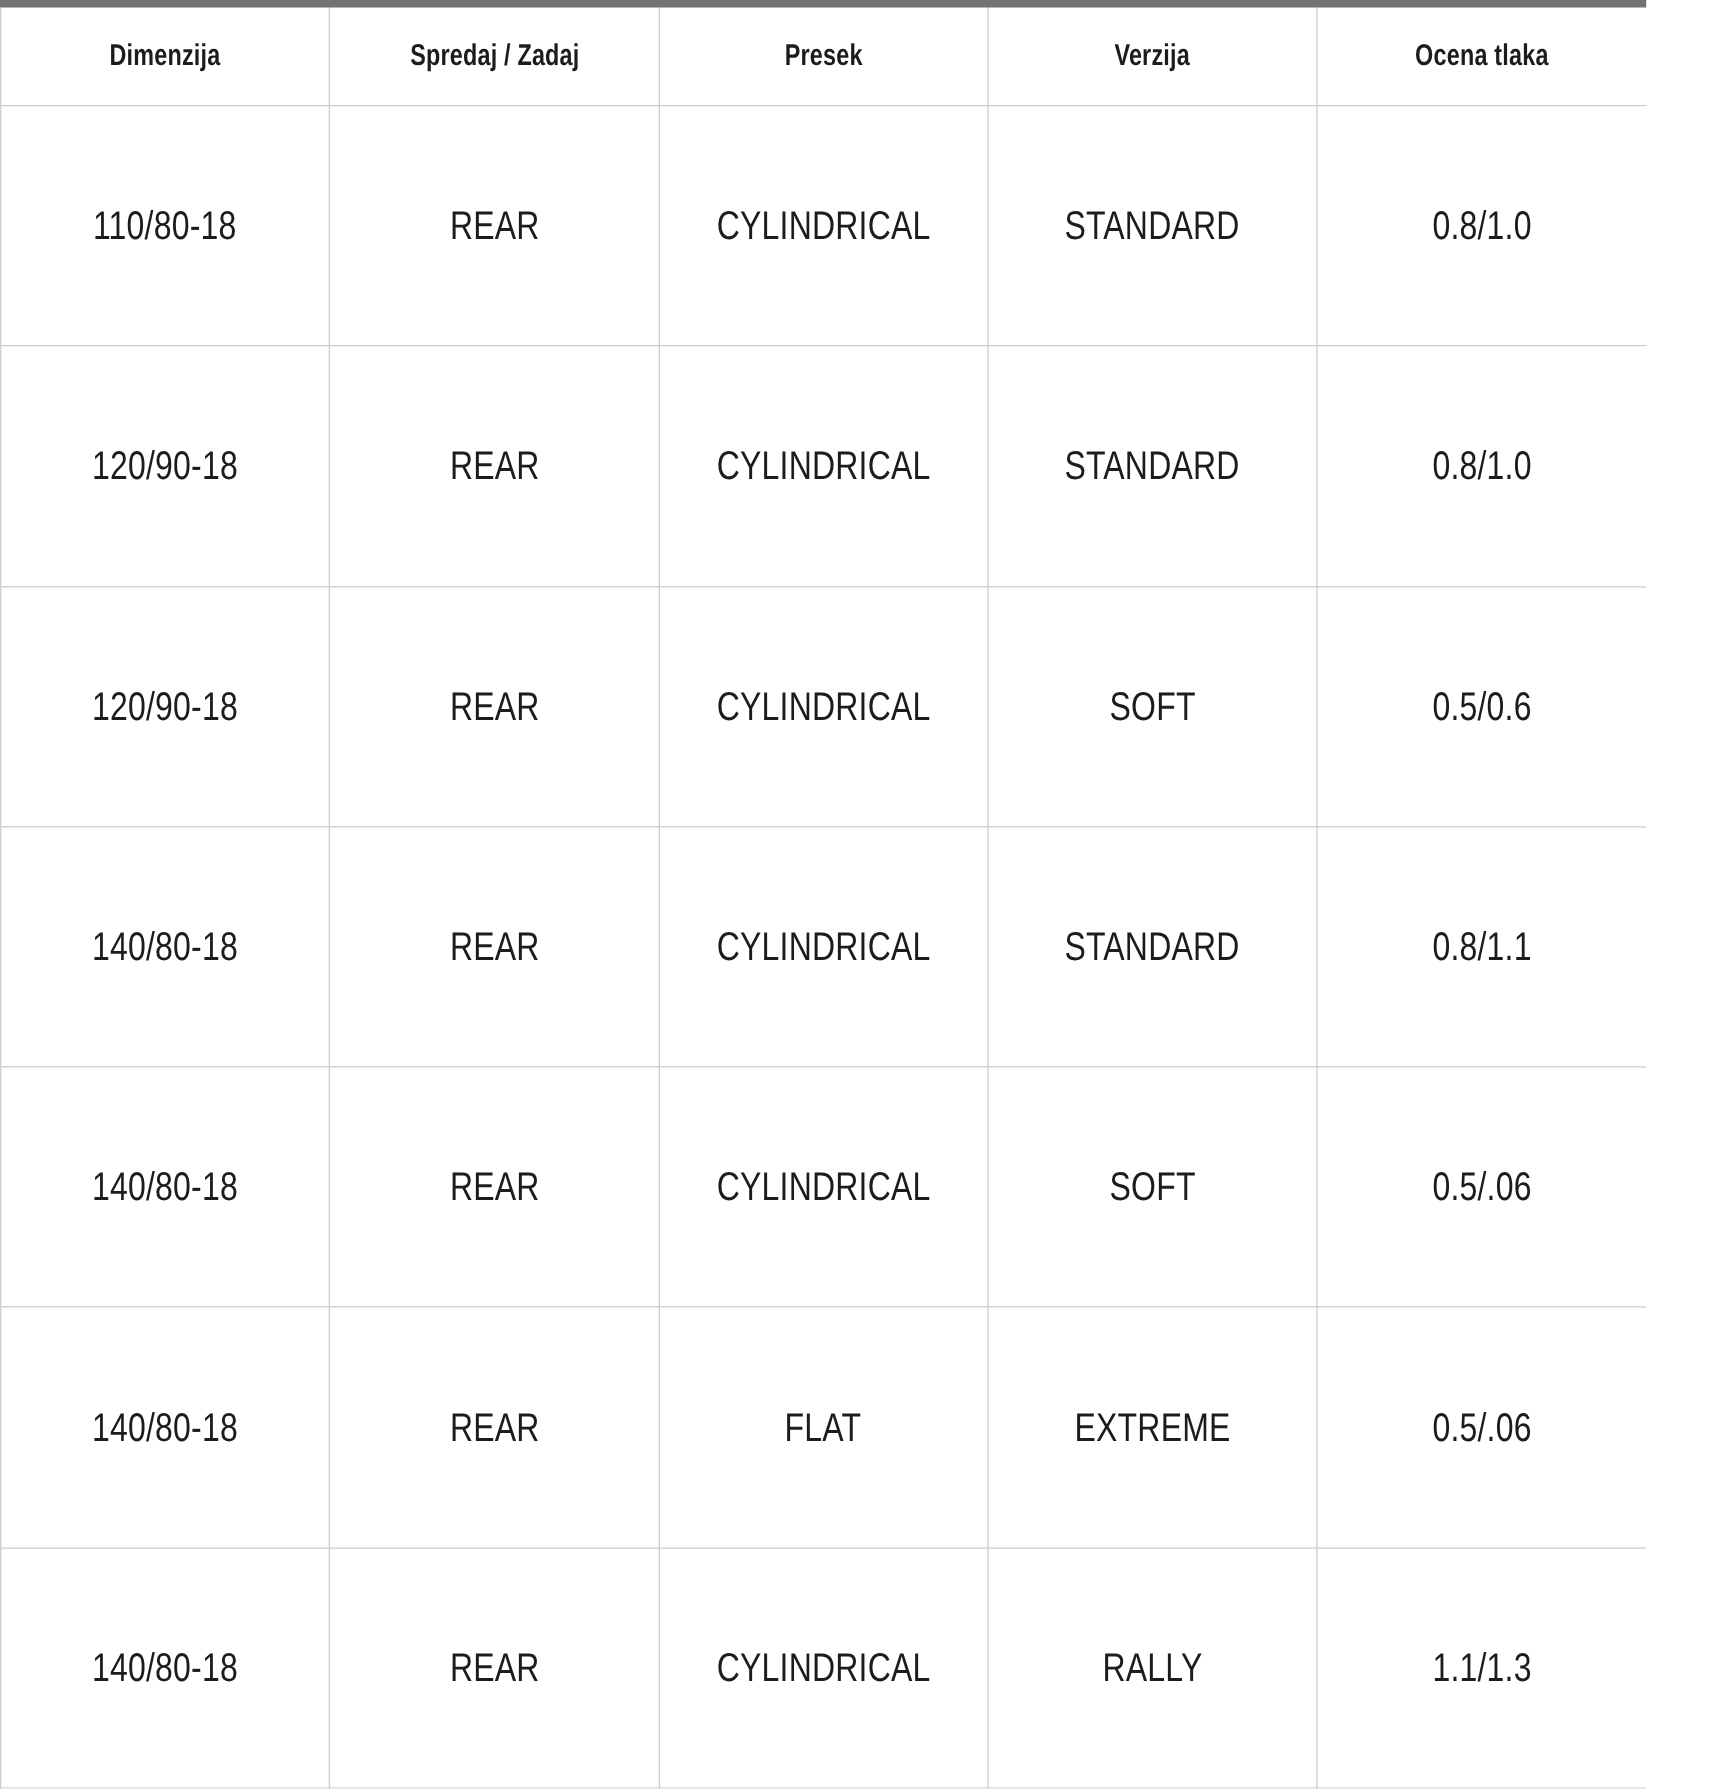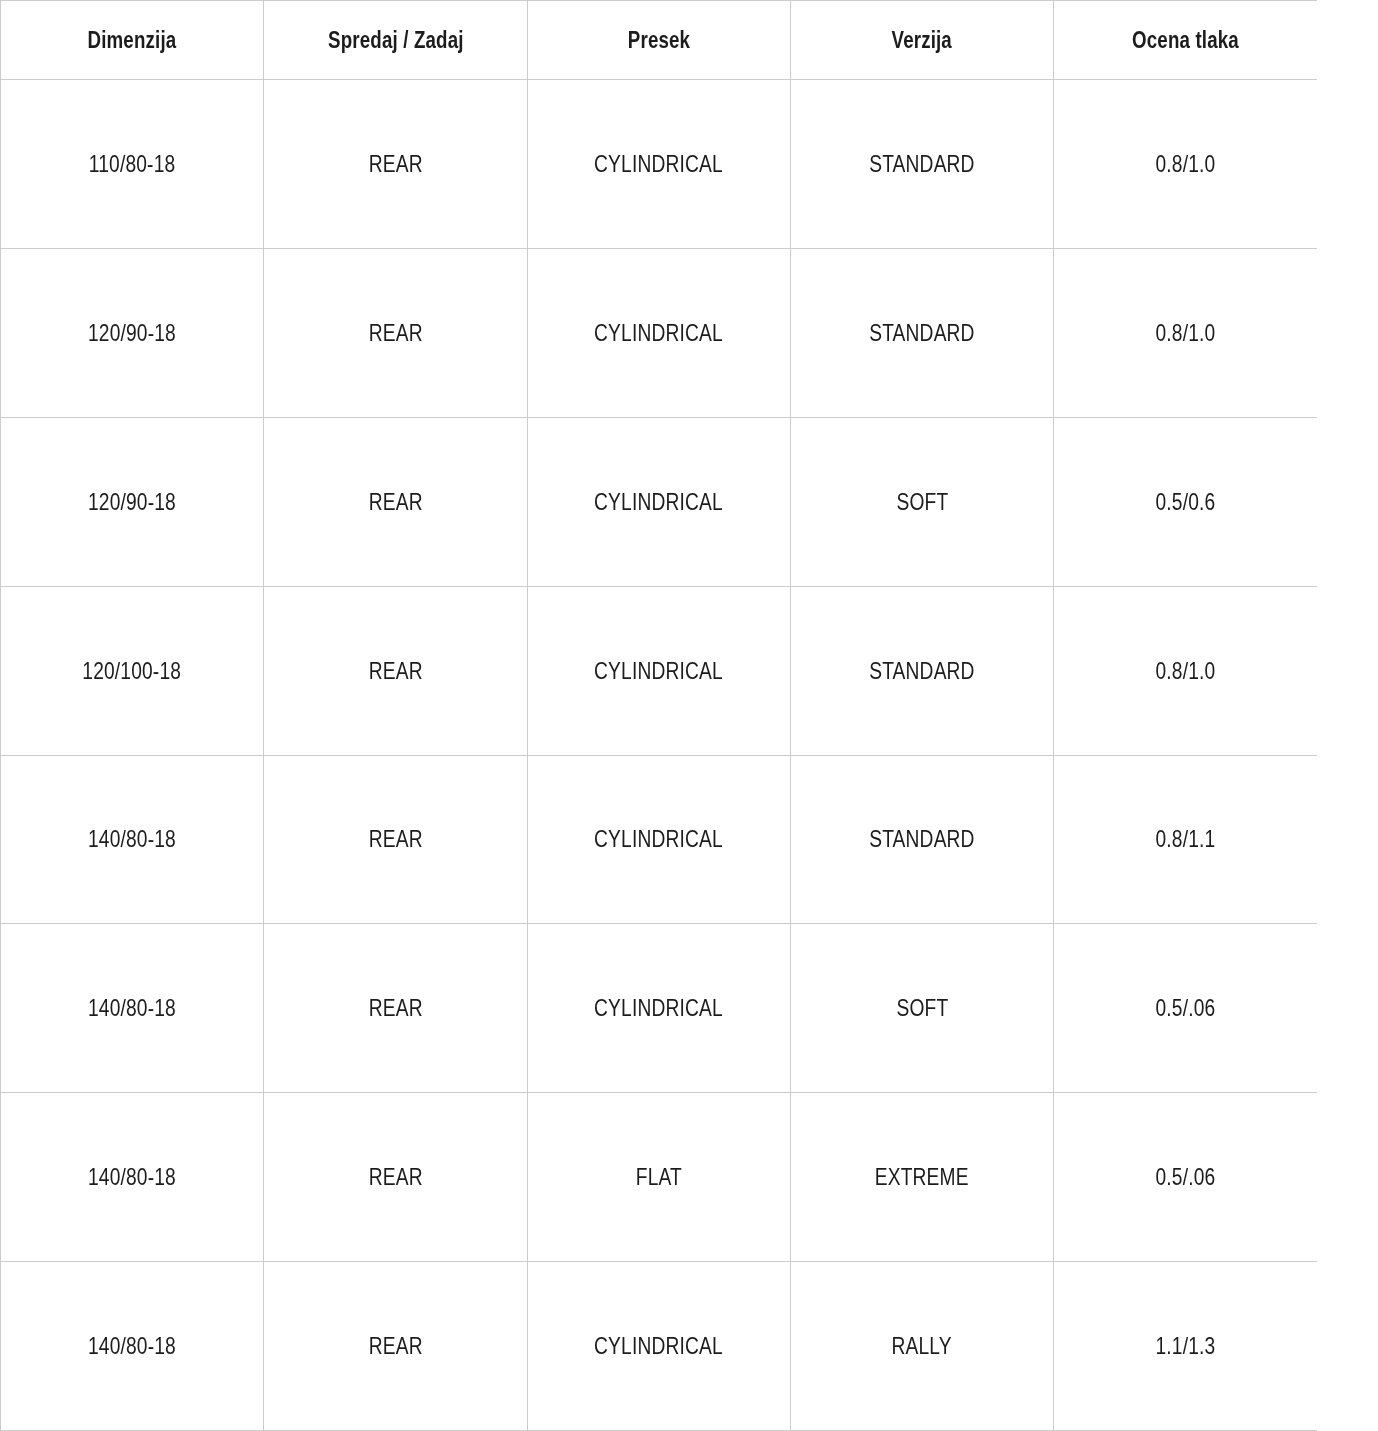--- a/index.html
+++ b/index.html
@@ -12,21 +12,21 @@
     width: 1378px;
     height: 1431px;
     background: #ffffff;
     overflow: hidden;
   }
   table.spec-table {
     width: 1317px;
     height: 1431px;
     border-collapse: collapse;
     table-layout: fixed;
-    border-top: 1px solid #737373;
+    border-top: 6px solid #737373;
     border-left: 1px solid #e3e3e3;
   }
   table.spec-table col { width: 20%; }
   table.spec-table th,
   table.spec-table td {
     border: 1px solid #cccccc;
     text-align: center;
     vertical-align: middle;
     padding: 0;
     color: #1c1c1c;
@@ -36,21 +36,21 @@
   table.spec-table td:last-child {
     border-right: none;
   }
   table.spec-table thead th {
     height: 78px;
     font-size: 24px;
     font-weight: 700;
   }
   table.spec-table tbody td {
     height: 149px;
-    font-size: 24px;
+    font-size: 32px;
     font-weight: 400;
   }
   
   .cell-text {
     display: inline-block;
     transform: scaleX(0.8);
     transform-origin: 50% 50%;
     white-space: nowrap;
     letter-spacing: 0.2px;
   }
@@ -93,27 +93,20 @@
           <td><span class="cell-text">0.8/1.0</span></td>
         </tr>
         <tr>
           <td><span class="cell-text">120/90-18</span></td>
           <td><span class="cell-text">REAR</span></td>
           <td><span class="cell-text">CYLINDRICAL</span></td>
           <td><span class="cell-text">SOFT</span></td>
           <td><span class="cell-text">0.5/0.6</span></td>
         </tr>
         <tr>
-          <td><span class="cell-text">120/100-18</span></td>
-          <td><span class="cell-text">REAR</span></td>
-          <td><span class="cell-text">CYLINDRICAL</span></td>
-          <td><span class="cell-text">STANDARD</span></td>
-          <td><span class="cell-text">0.8/1.0</span></td>
-        </tr>
-        <tr>
           <td><span class="cell-text">140/80-18</span></td>
           <td><span class="cell-text">REAR</span></td>
           <td><span class="cell-text">CYLINDRICAL</span></td>
           <td><span class="cell-text">STANDARD</span></td>
           <td><span class="cell-text">0.8/1.1</span></td>
         </tr>
         <tr>
           <td><span class="cell-text">140/80-18</span></td>
           <td><span class="cell-text">REAR</span></td>
           <td><span class="cell-text">CYLINDRICAL</span></td>

